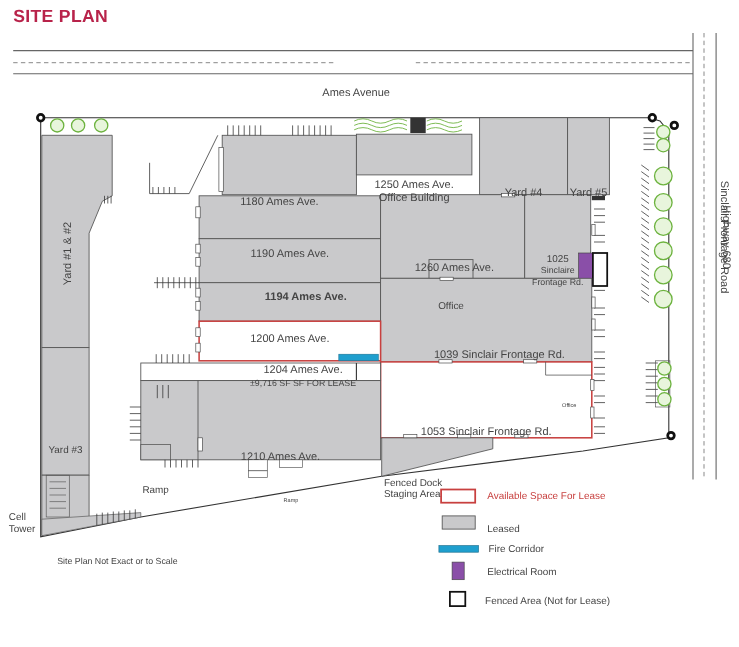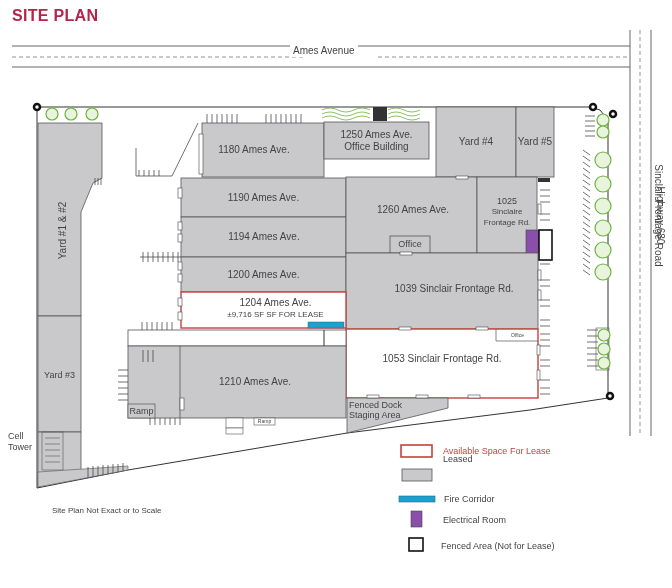--- a/index.html
+++ b/index.html
@@ -1,20 +1,20 @@
 <!DOCTYPE html>
 <html><head>
 <meta charset="utf-8">
 <style>
   html,body{margin:0;padding:0;background:#fff;}
   body{width:672px;height:588px;position:relative;overflow:hidden;font-family:"Liberation Sans",sans-serif;color:#444;}
   .abs{position:absolute;}
   .title{left:12px;top:7px;font-size:16px;font-weight:bold;color:#b8234a;letter-spacing:0.3px;}
   svg{position:absolute;left:0;top:0;}
-  .lbl{position:absolute;font-size:10px;color:#444;text-align:center;white-space:nowrap;line-height:12px;}
+  .lbl{position:absolute;font-size:10px;color:#444;text-align:center;white-space:nowrap;line-height:12px;margin-top:34px;}
   .lbl .sub{font-size:8px;display:block;}
   .vert{position:absolute;font-size:10px;color:#444;white-space:nowrap;transform-origin:center center;}
   .legend-text{position:absolute;font-size:9px;color:#444;white-space:nowrap;}
   .note{position:absolute;left:52px;top:506px;font-size:8px;color:#444;}
 </style>
 </head>
 <body>
 
 <div class="abs title">SITE PLAN</div>
 
@@ -305,21 +305,21 @@
 <div class="lbl" style="left:38px;top:369px;width:43px;font-size:9px;">Yard #3</div>
 <div class="lbl" style="left:436px;top:136px;width:80px;">Yard #4</div>
 <div class="lbl" style="left:516px;top:136px;width:38px;">Yard #5</div>
 
 <div class="lbl" style="left:202px;top:144px;width:104px;">1180 Ames Ave.</div>
 <div class="lbl" style="left:324px;top:129px;width:105px;">
   <span>1250 Ames Ave.</span><br>
   <span>Office Building</span>
 </div>
 <div class="lbl" style="left:181px;top:192px;width:165px;">1190 Ames Ave.</div>
-<div class="lbl" style="left:173px;top:231px;width:182px;">1194 Ames Ave.</div>
+<div class="lbl" style="left:187px;top:231px;width:182px;font-weight:bold;">1194 Ames Ave.</div>
 <div class="lbl" style="left:181px;top:269px;width:165px;">1200 Ames Ave.</div>
 <div class="lbl" style="left:181px;top:297px;width:189px;">
   <span>1204 Ames Ave.</span>
   <span class="sub">±9,716 SF SF FOR LEASE</span>
 </div>
 <div class="lbl" style="left:346px;top:204px;width:134px;">1260 Ames Ave.</div>
 <div class="lbl" style="left:390px;top:238px;width:40px;font-size:9px;">Office</div>
 <div class="lbl" style="left:477px;top:196px;width:60px;font-size:9px;line-height:10px;">
   <span>1025</span><br>
   <span style="font-size:8px;">Sinclaire</span><br>
@@ -336,18 +336,18 @@
 <div class="lbl" style="left:349px;top:400px;text-align:left;font-size:9px;line-height:10px;">
   <span>Fenced Dock</span><br>
   <span>Staging Area</span>
 </div>
 <div class="lbl" style="left:8px;top:431px;text-align:left;font-size:9px;line-height:11px;">
   <span>Cell</span><br>
   <span>Tower</span>
 </div>
 
 <div class="legend-text" style="left:443px;top:446px;color:#c8403f;">Available Space For Lease</div>
-<div class="legend-text" style="left:443px;top:454px;">Leased</div>
+<div class="legend-text" style="left:443px;top:476px;">Leased</div>
 <div class="legend-text" style="left:444px;top:494px;">Fire Corridor</div>
 <div class="legend-text" style="left:443px;top:515px;">Electrical Room</div>
 <div class="legend-text" style="left:441px;top:541px;">Fenced Area (Not for Lease)</div>
 
 <div class="note">Site Plan Not Exact or to Scale</div>
 
 </body></html>

